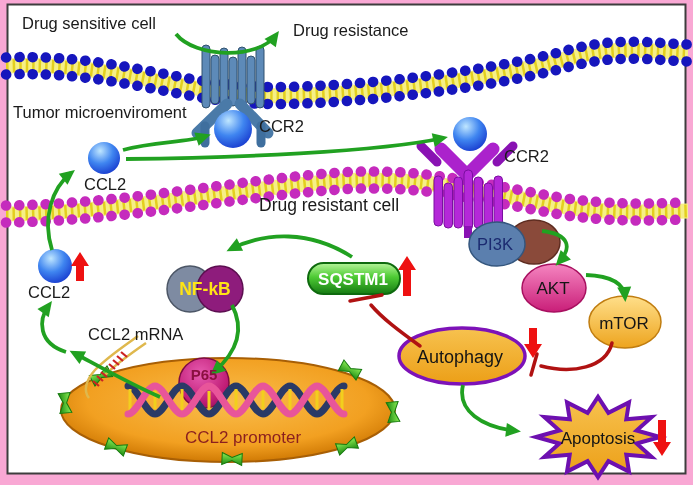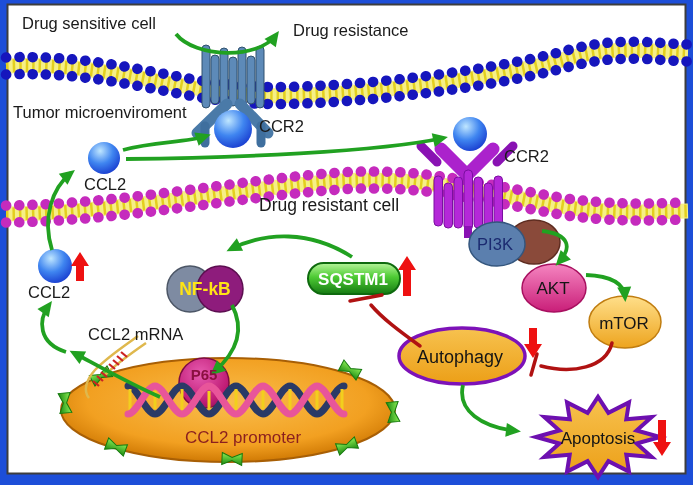--- a/index.html
+++ b/index.html
@@ -1,16 +1,16 @@
 <!DOCTYPE html>
 <html><head>
 <meta charset="utf-8">
 <style>
   html,body{margin:0;padding:0;background:#ffffff;}
-  .stage{position:relative;width:693px;height:485px;background:#1d4ed8;overflow:hidden;}
+  .stage{position:relative;width:693px;height:485px;background:#f9a8d4;overflow:hidden;}
   svg{display:block;}
   text{font-family:"Liberation Sans","DejaVu Sans",sans-serif;}
   .lbl{font-size:16.5px;fill:#1a1a1a;}
   .lbl-lg{font-size:17.5px;fill:#1a1a1a;}
   .in-oval{font-size:17px;fill:#151515;}
   .t-pi3k{font-size:16.5px;fill:#1b2a70;}
   .t-sqstm1{font-size:17px;font-weight:bold;fill:#ffffff;}
   .t-nfkb{font-size:17.5px;font-weight:bold;fill:#ffe415;}
   .t-p65{font-size:15px;font-weight:bold;fill:#8a1040;}
   .t-promoter{font-size:17px;fill:#8b1f1f;}

